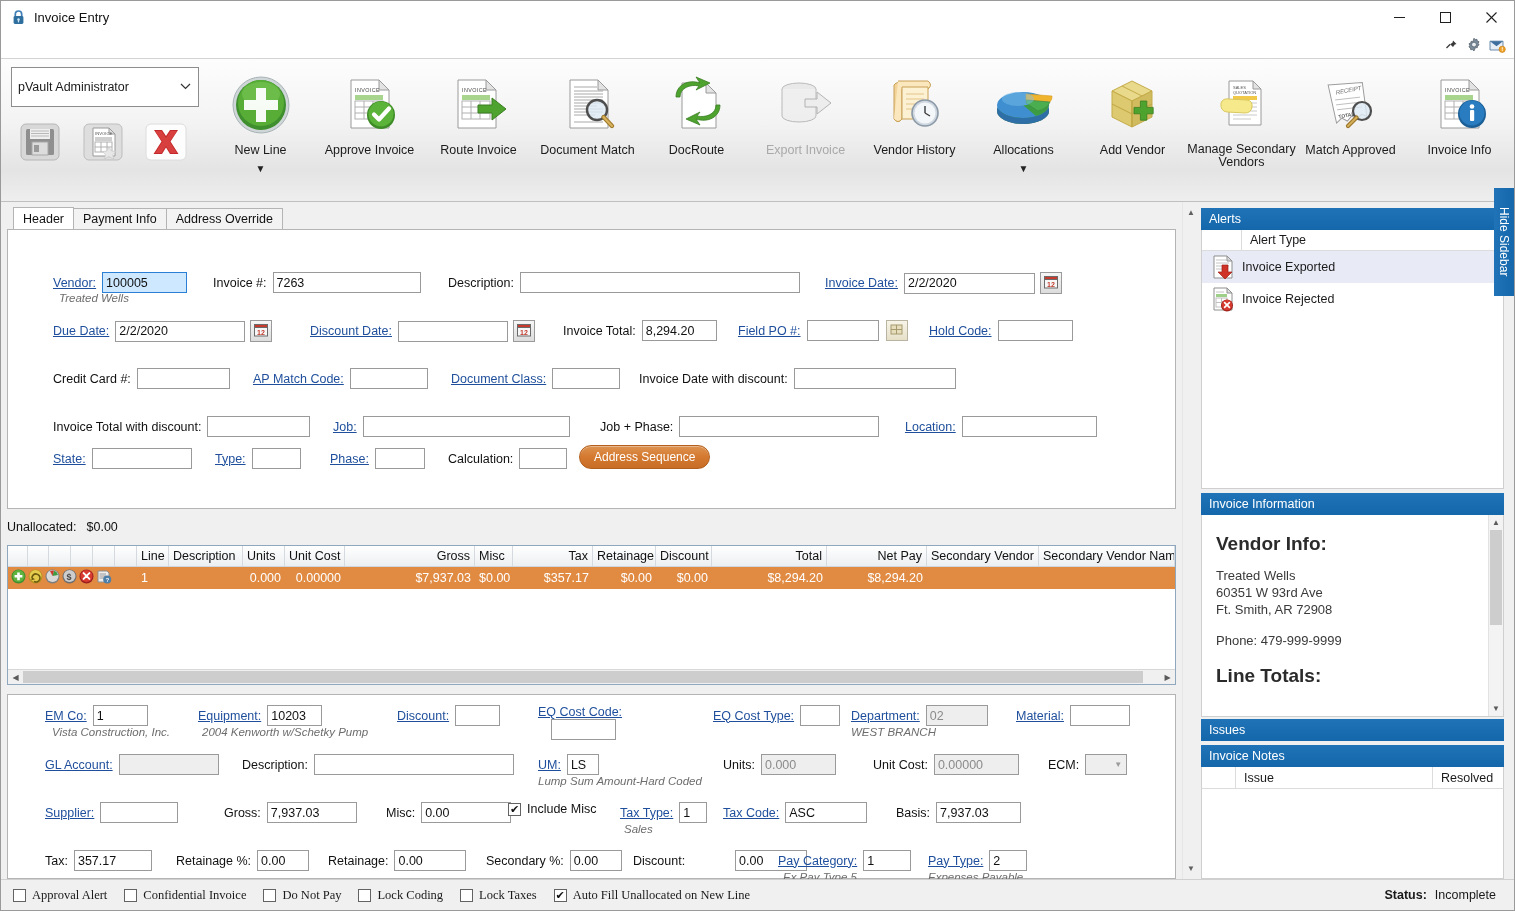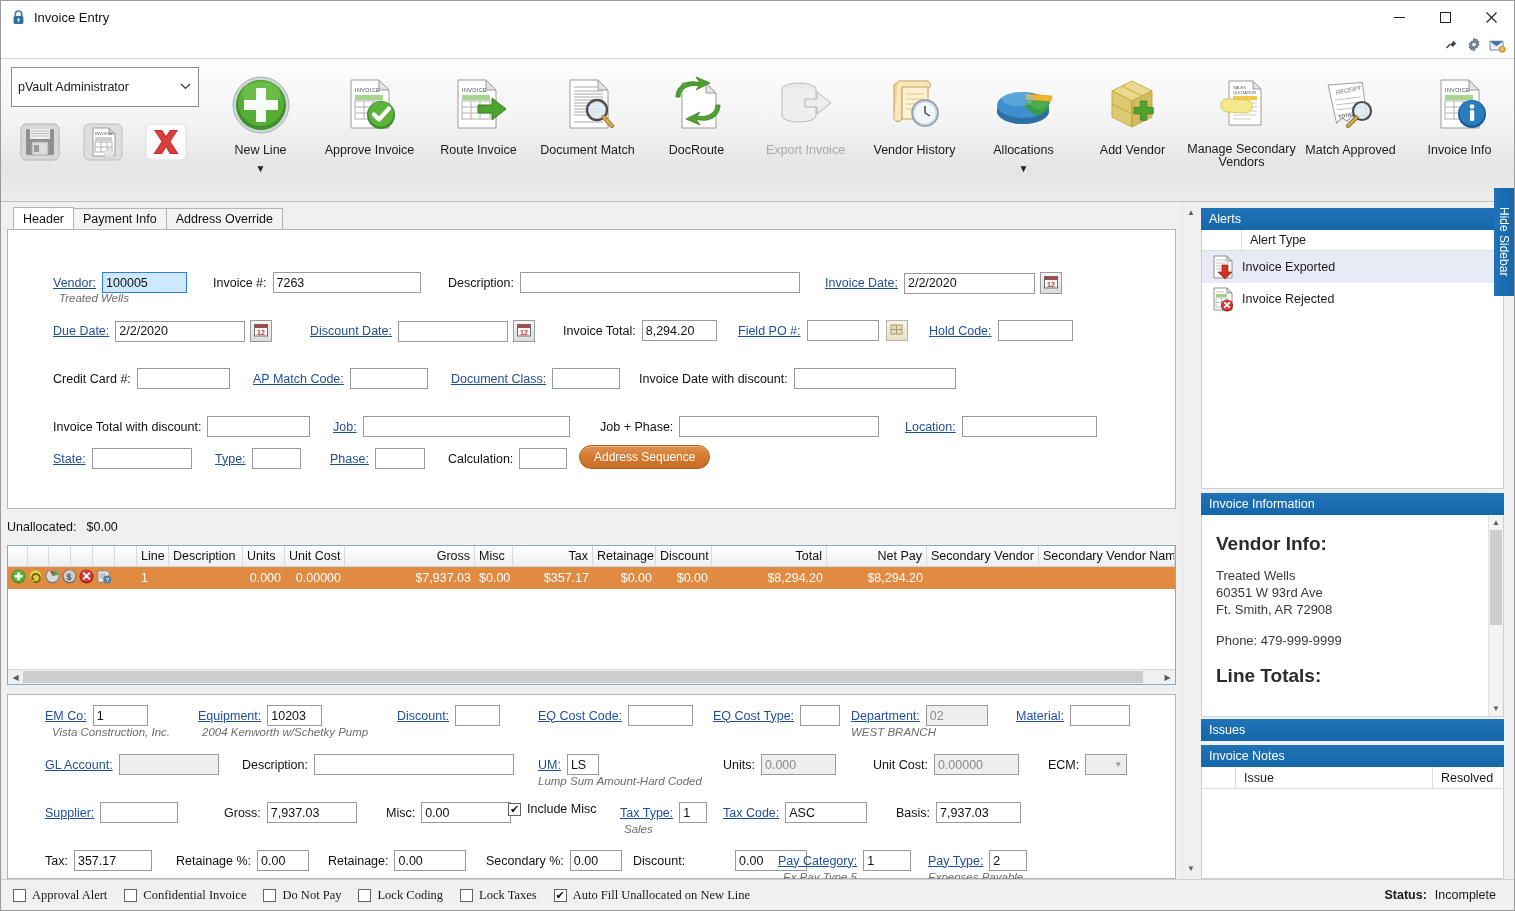--- a/index.html
+++ b/index.html
@@ -886,21 +886,21 @@
           <label class="fl link">Equipment:</label>
           <div class="tin" style="width:55px;margin-left:6px;">10203</div>
         </div>
         <div class="sublabel" style="left:194px; top:31px;">2004 Kenworth w/Schetky Pump</div>
 
         <div class="fieldrow" style="left:389px; top:10px;">
           <label class="fl link">Discount:</label>
           <div class="tin" style="width:45px;margin-left:6px;"></div>
         </div>
 
-        <div class="fieldrow" style="left:530px; top:10px;">
+        <div class="fieldrow" style="left:530px; top:10px;flex-direction:column;">
           <label class="fl link">EQ Cost Code:</label>
           <div class="tin" style="width:65px;margin-left:6px;"></div>
         </div>
 
         <div class="fieldrow" style="left:705px; top:10px;">
           <label class="fl link">EQ Cost Type:</label>
           <div class="tin" style="width:40px;margin-left:6px;"></div>
         </div>
 
         <div class="fieldrow" style="left:843px; top:10px;">

